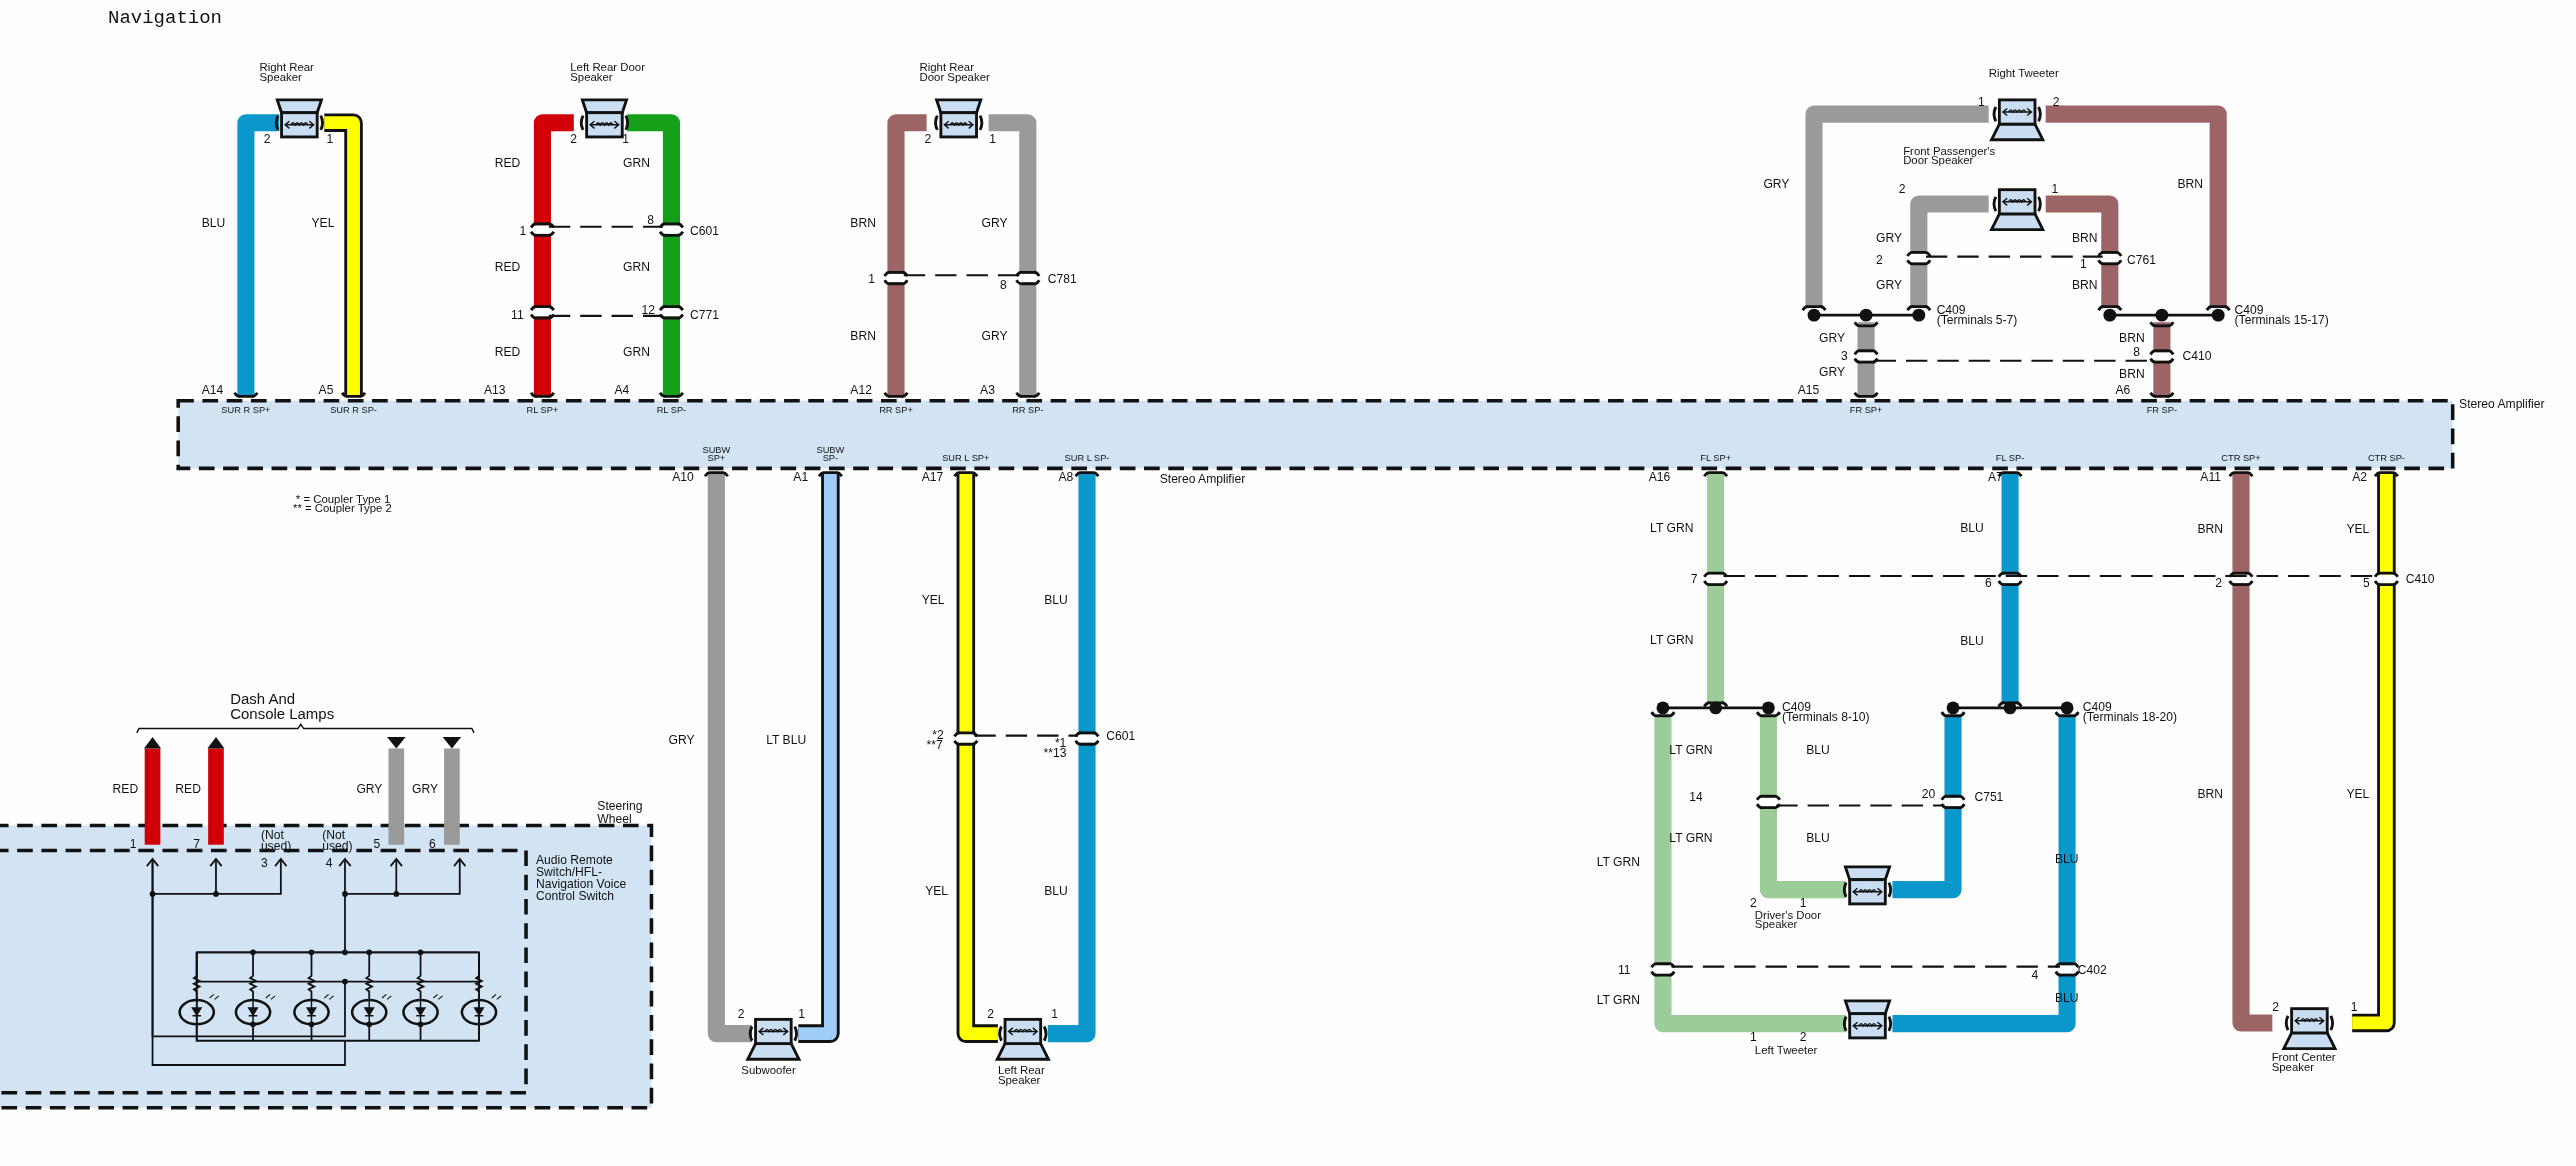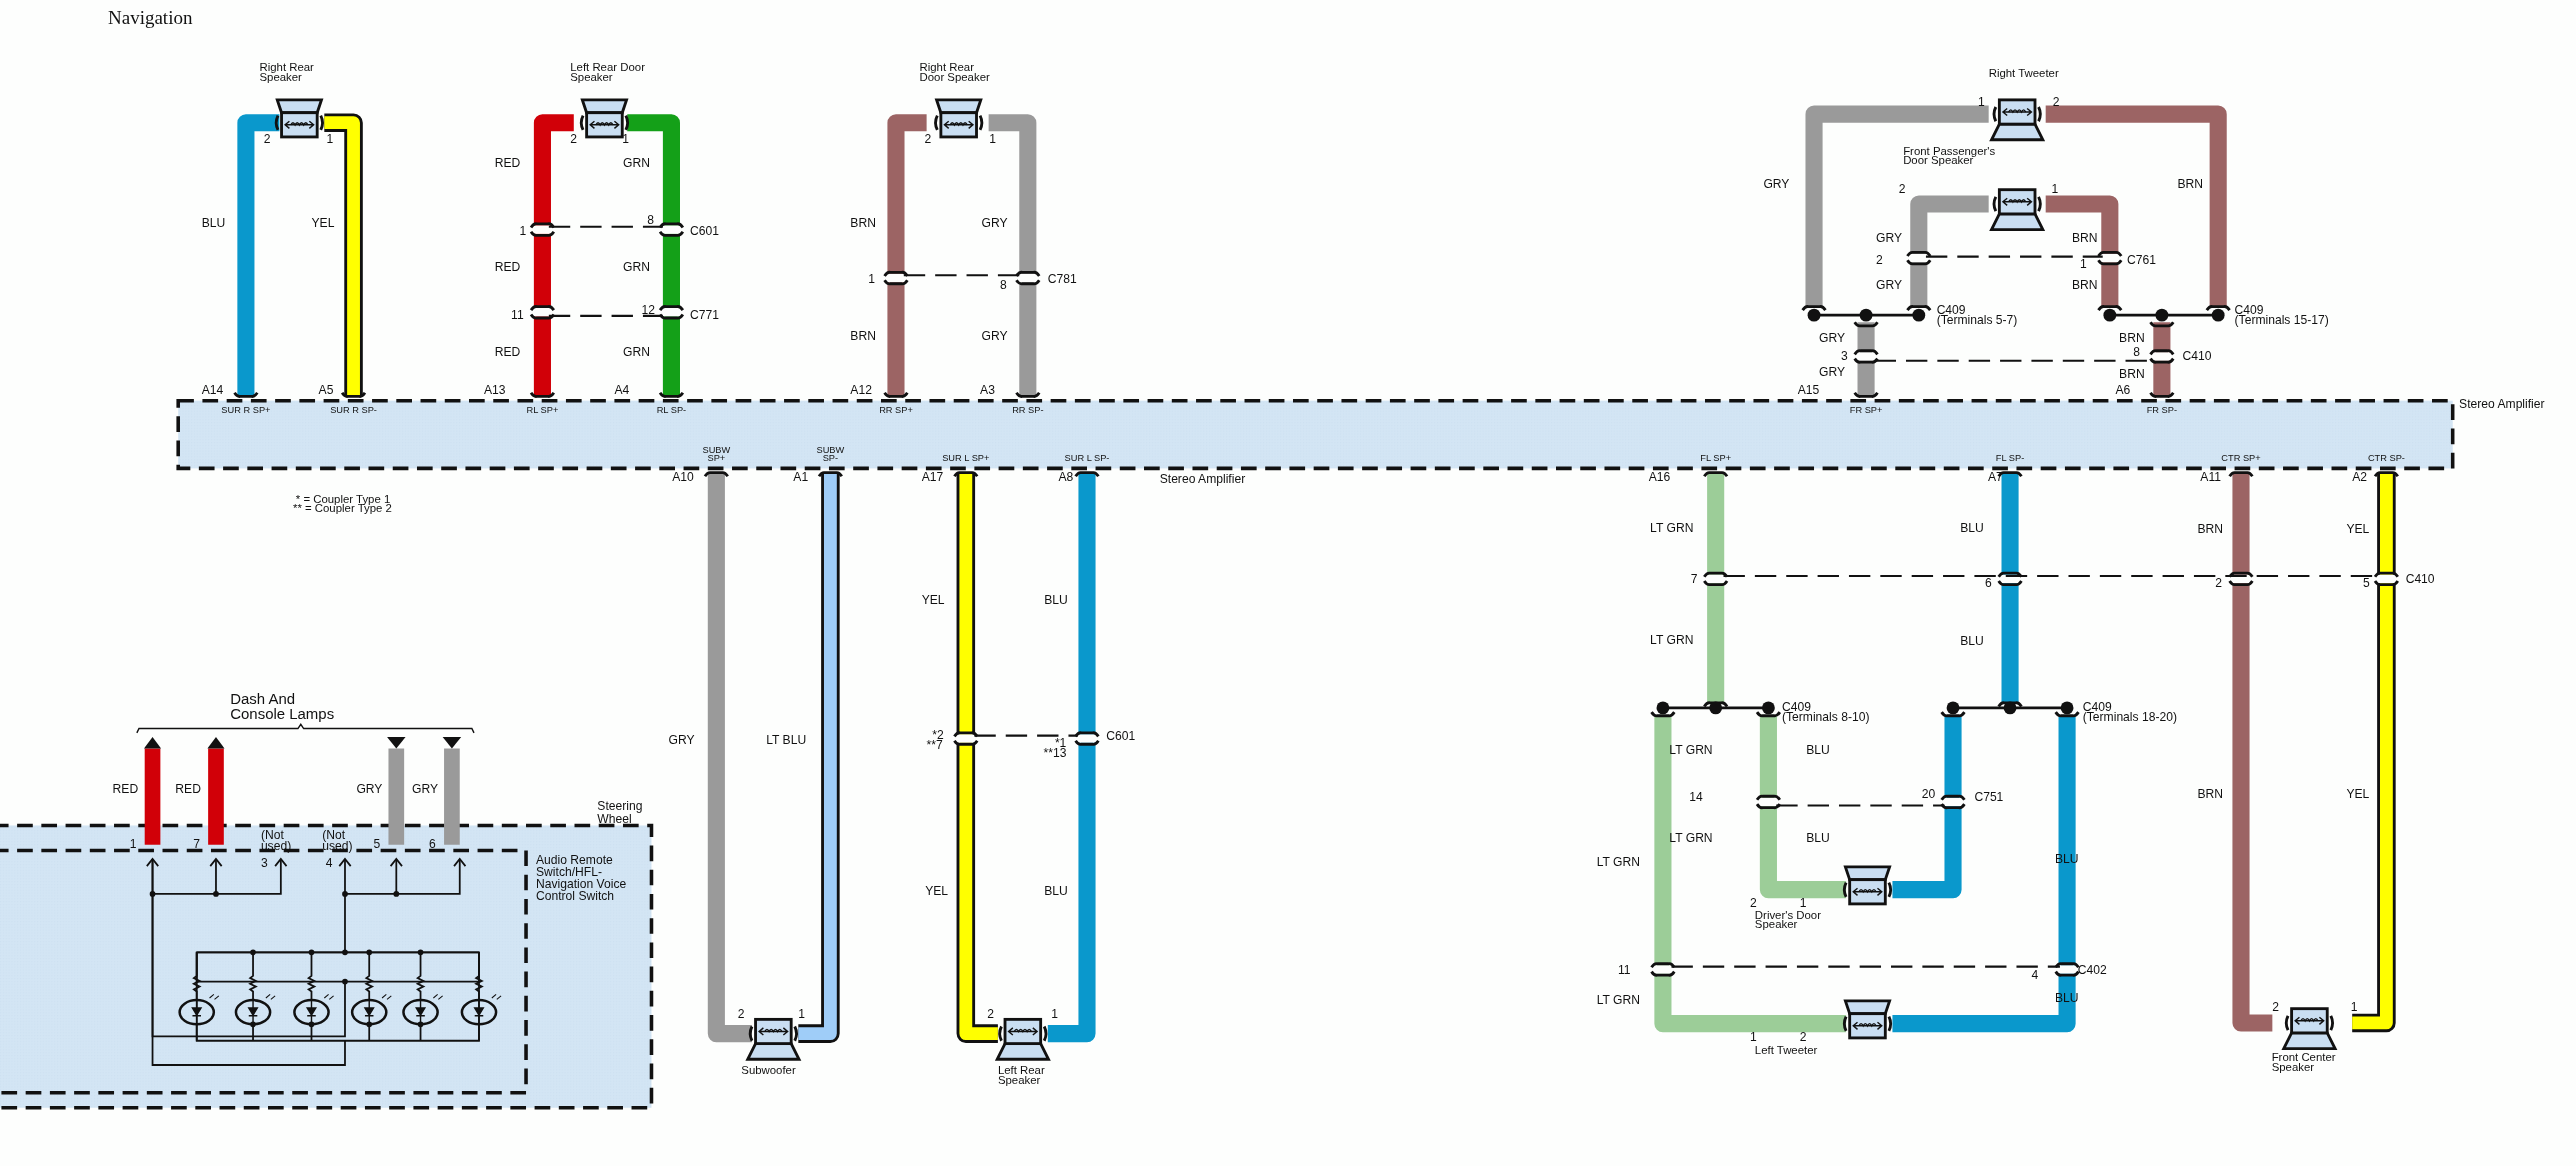--- a/index.html
+++ b/index.html
@@ -1,20 +1,20 @@
 <!DOCTYPE html>
 <html style="font-size:11.4px"><head>
 <meta charset="utf-8">
 <style>
   html, body { margin: 0; padding: 0; background: #fdfefd; }
   body { width: 2576px; height: 1167px; overflow: hidden; position: relative;
          font-family: "Liberation Sans", sans-serif; }
   #diagram { position: absolute; left: 0; top: 0; width: 2576px; height: 1167px; }
   .title { position: absolute; left: 108px; top: 7.1px; font-size: 19px; color: #111;
-           font-family: Liberation Serif, serif; }
+           font-family: Liberation Mono, monospace; }
   svg text { font-family: "Liberation Sans", sans-serif; fill: #111; }
   .lbl { font-size: 17px; }
   .pin { font-size: 17px; }
   .small { font-size: 13px; }
 </style>
 </head>
 <body>
 
 <div class="title">Navigation</div>
 

